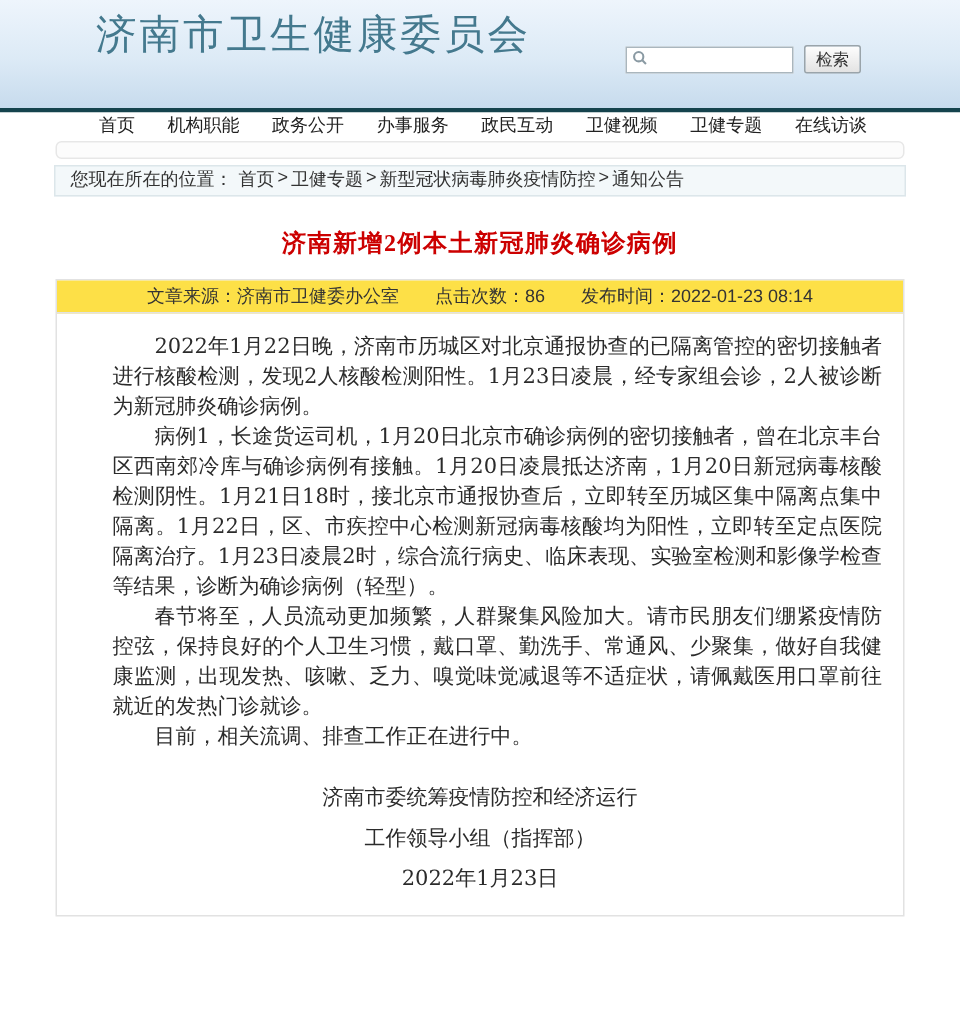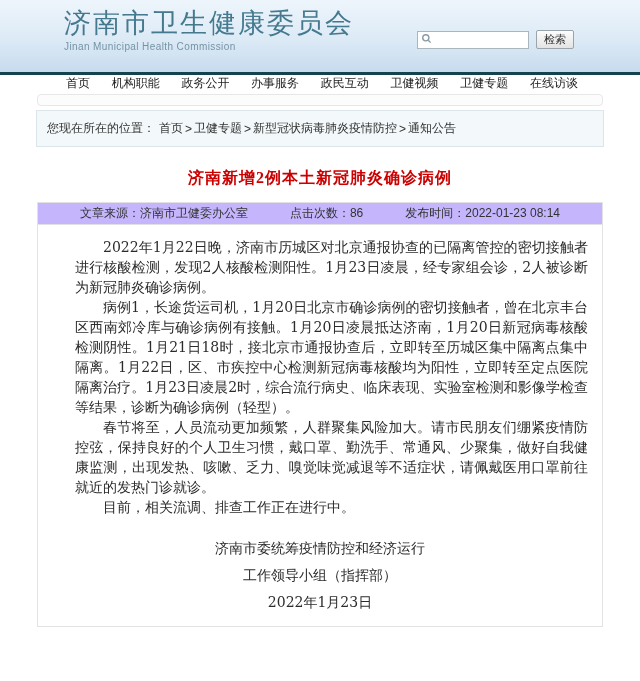--- a/index.html
+++ b/index.html
@@ -79,23 +79,22 @@
     margin: 2px 37px 0 37px;
     background: #fcfcfc;
     border: 1px solid #e7e7e7;
     border-radius: 4px;
   }
   
   .breadcrumb-bar {
     margin: 4px 36px 0 36px;
     background: #f3f8fa;
     border: 1px solid #dce6ea;
-    height: 37px;
+    height: 21px;
     display: flex;
-    align-items: center;
     padding-left: 10px;
     font-size: 12px;
     color: #333;
   }
   .crumb-link { color: #333; text-decoration: none; cursor: pointer; }
   .crumb-sep { margin: 0 2px; color: #333; }
   .crumb-prefix { margin-right: 4px; }
   
   .article-title {
     text-align: center;
@@ -104,27 +103,27 @@
     font-weight: bold;
     font-family: "Liberation Serif", serif;
     padding: 21px 0 13px 0;
     letter-spacing: 1px;
   }
   .article-box {
     margin: 0 37px;
     border: 1px solid #e2e2e2;
   }
   .meta-bar {
-    background: #c4b5fd;
+    background: #fde047;
     border-bottom: 1px solid #e2e2e2;
     height: 22px;
     display: flex;
     justify-content: center;
     align-items: center;
-    gap: 42px;
+    gap: 24px;
     font-size: 12px;
     color: #333;
   }
   .meta-item { white-space: nowrap; }
   .article-body {
     padding: 12px 14px 10px 14px;
     font-family: "DejaVu Serif", serif;
     font-size: 14px;
     line-height: 20px;
     color: #2b2b2b;
@@ -138,21 +137,20 @@
     font-size: 14px;
     color: #2b2b2b;
   }
 </style>
 </head>
 <body>
 
 <div class="site-header">
   <div class="logo-block">
     <div class="logo-title">济南市卫生健康委员会</div>
-    <div class="logo-sub">Jinan Municipal Health Commission</div>
   </div>
   <div class="search-area">
     <span class="search-wrap">
       <svg class="search-glyph" viewBox="0 0 16 16" fill="none" stroke="currentColor" stroke-width="2">
         <circle cx="7" cy="7" r="4.5"></circle>
         <line x1="10.5" y1="10.5" x2="14" y2="14"></line>
       </svg>
       <input class="search-box" type="text" value="" style="">
     </span>
     <button class="search-btn">检索</button>

